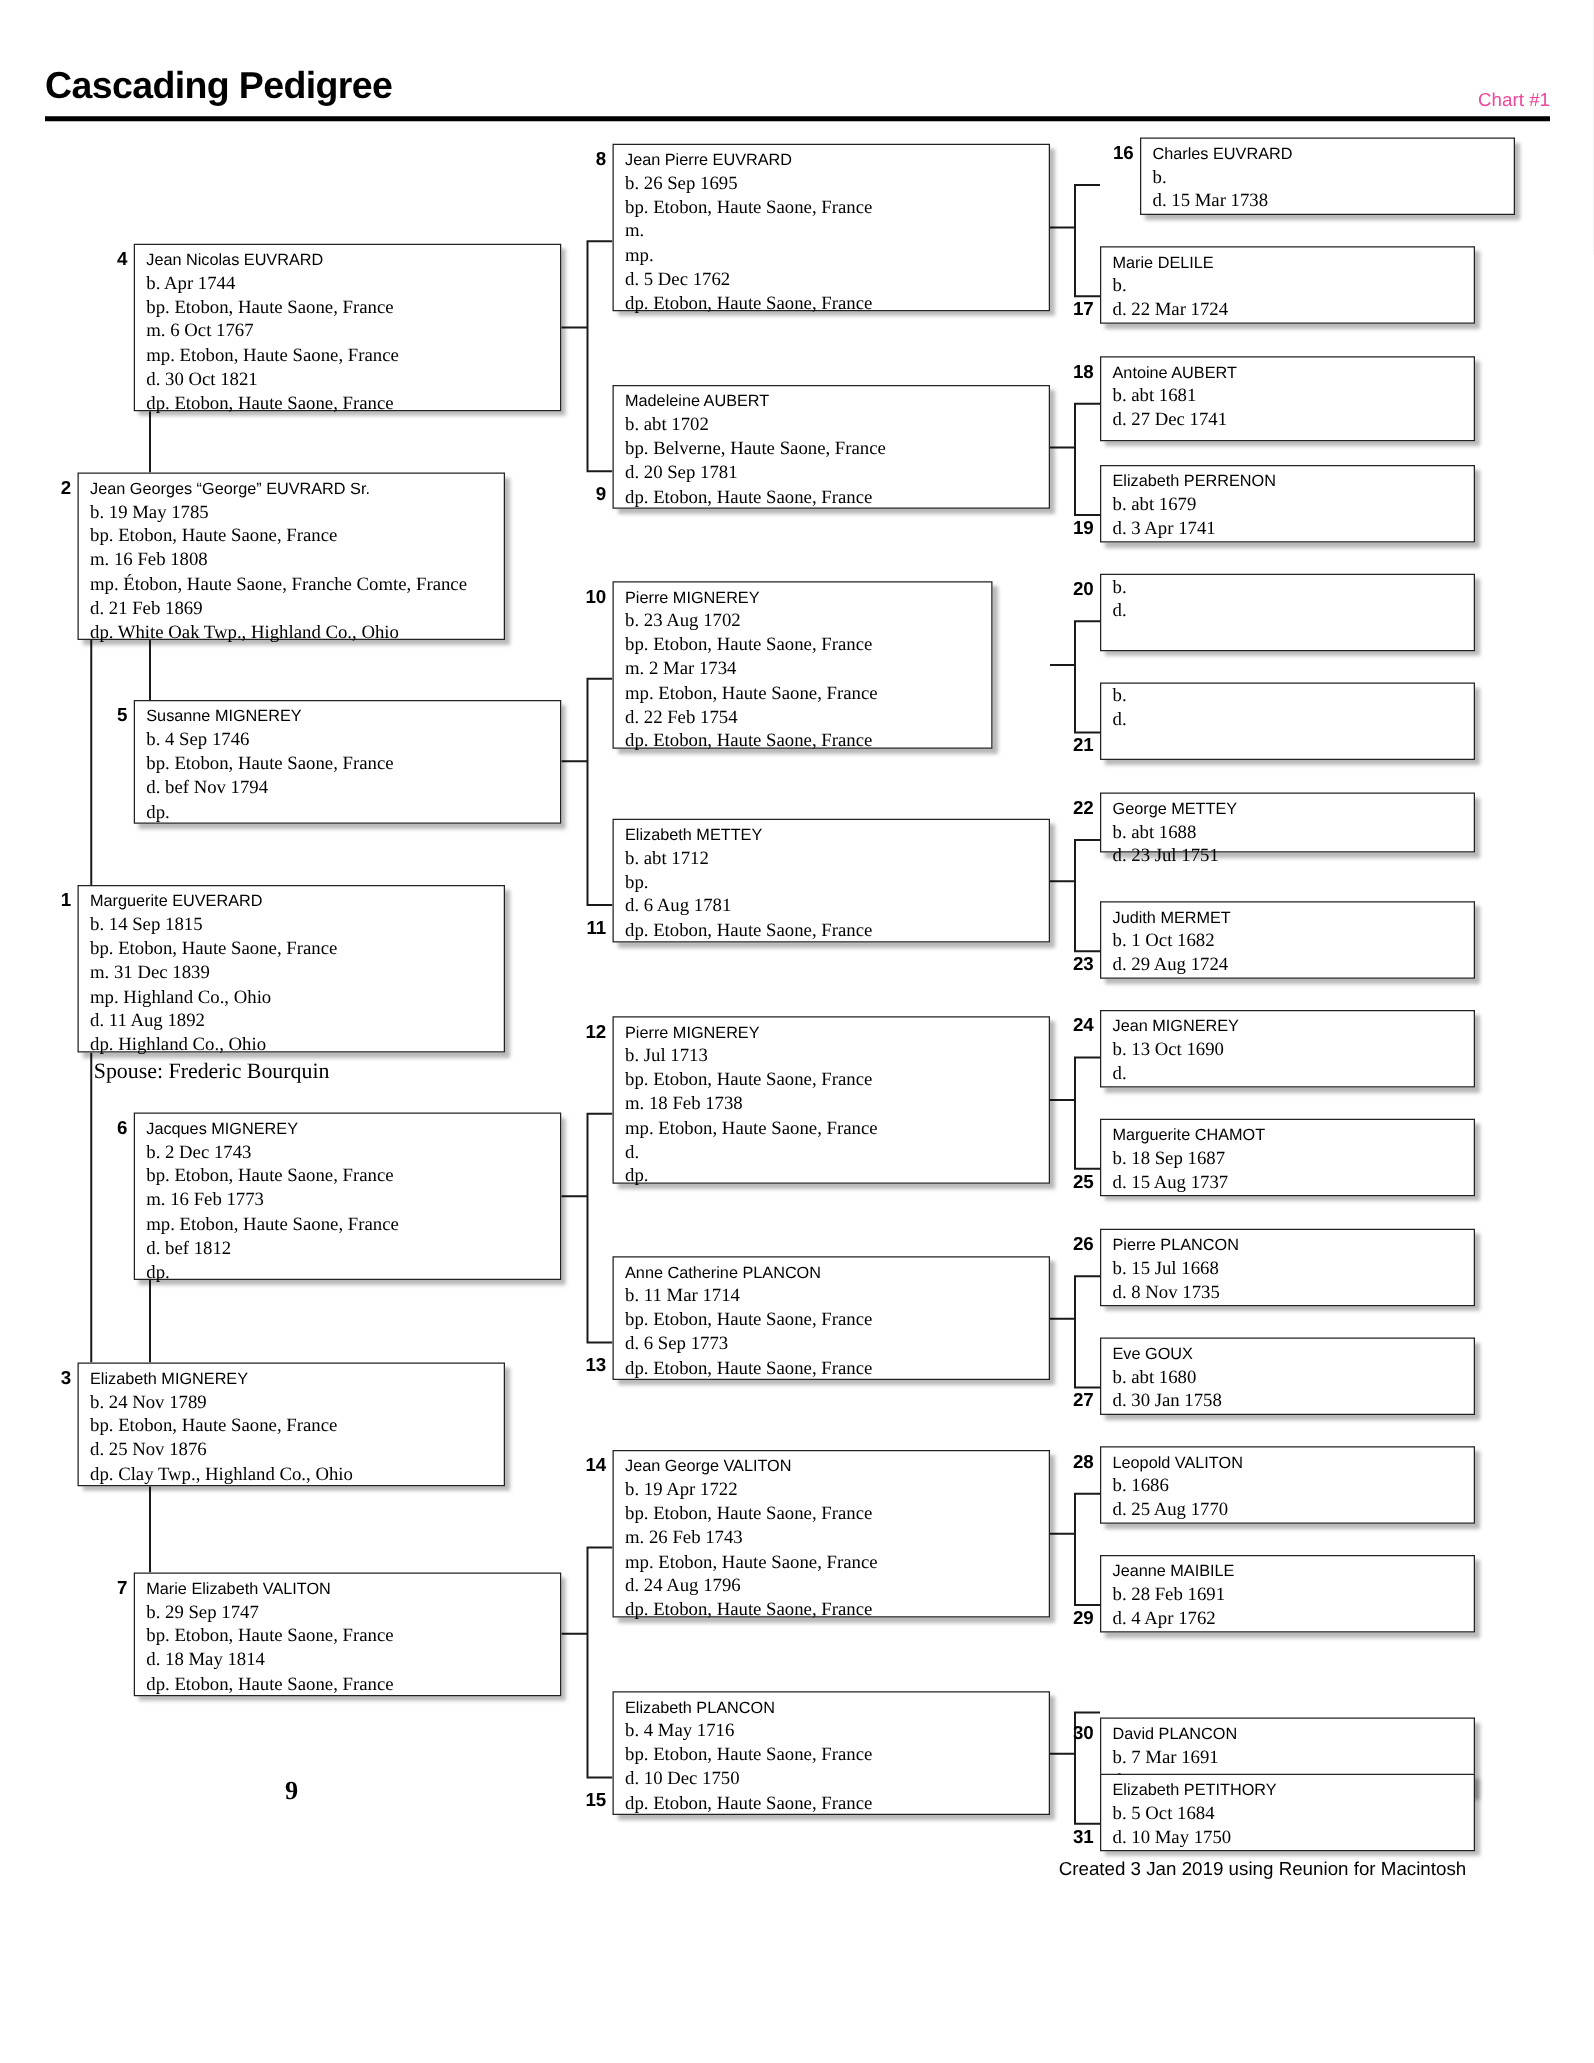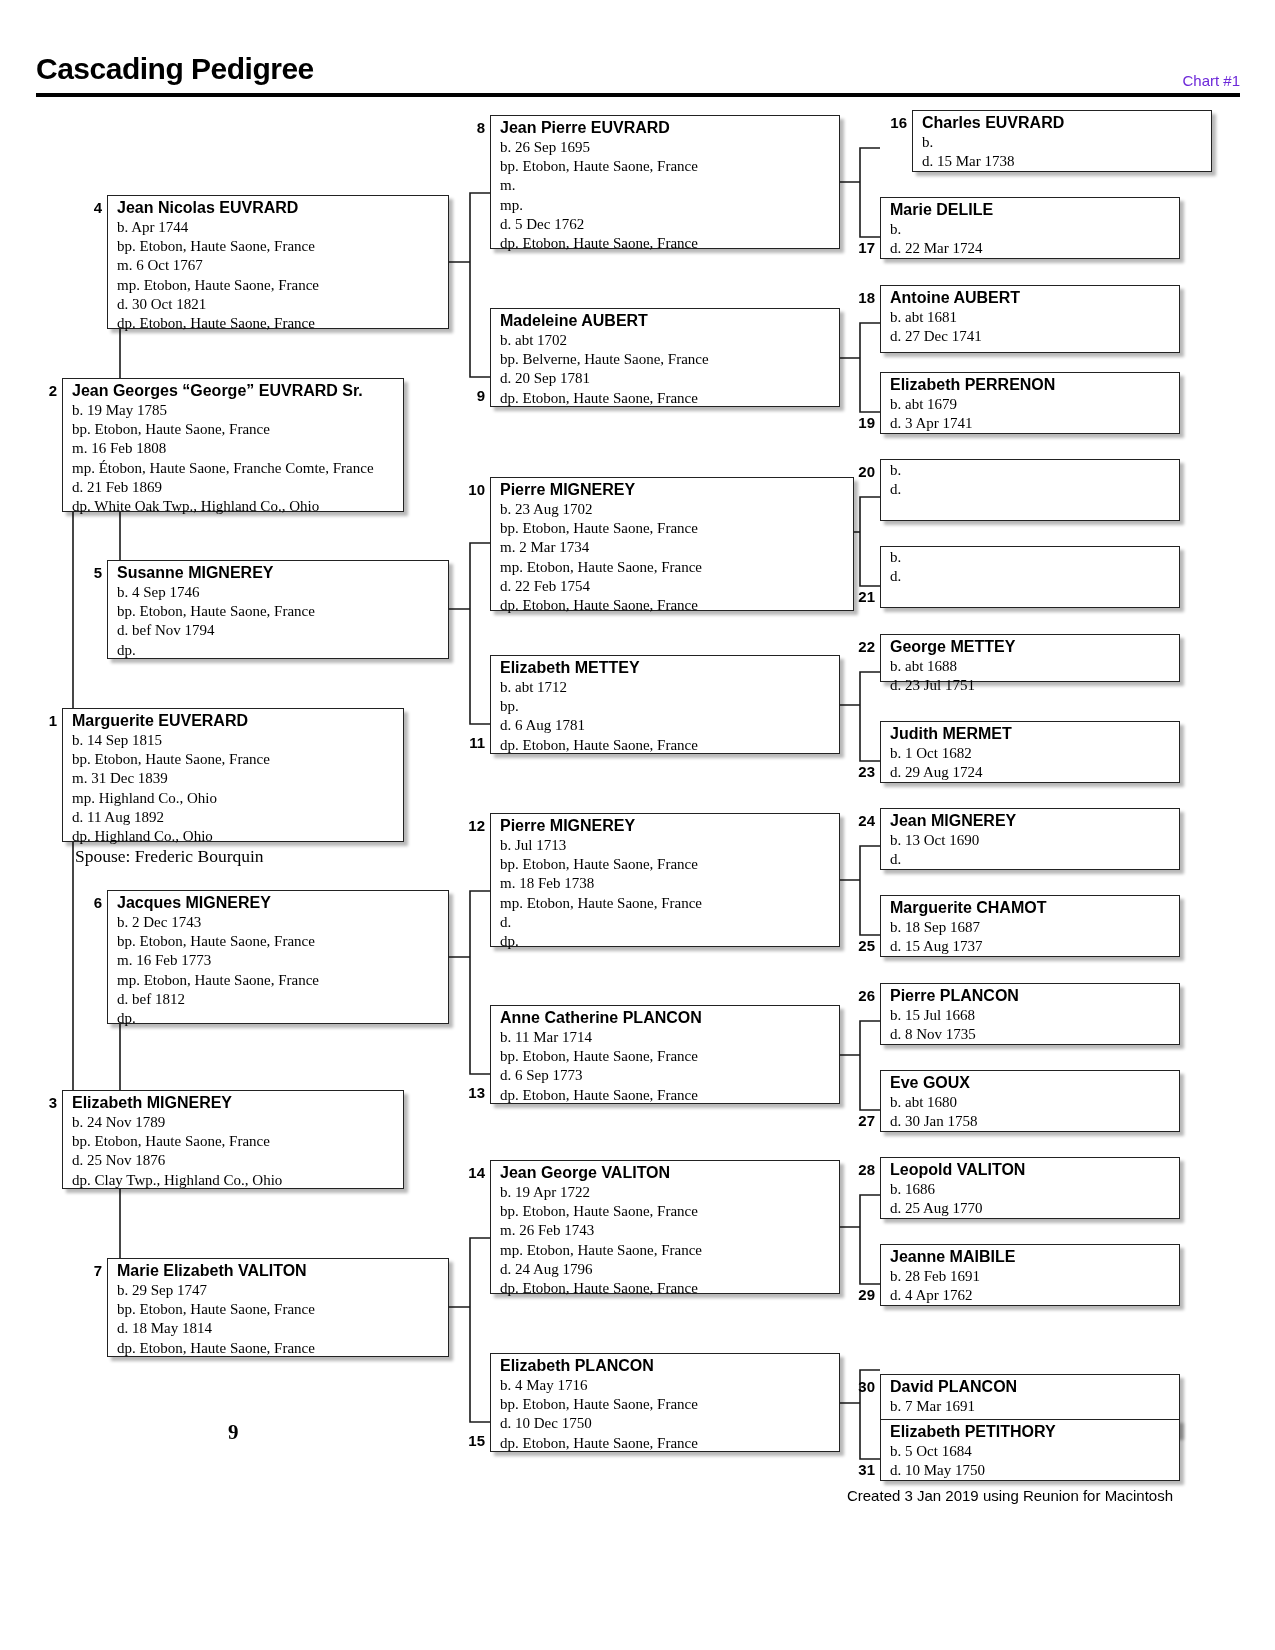--- a/index.html
+++ b/index.html
@@ -8,30 +8,30 @@
     font-family:"Liberation Sans",sans-serif;color:#111;overflow:hidden;
   }
   #title{
     position:absolute;left:36px;top:52px;font-size:30px;font-weight:bold;
     letter-spacing:-0.5px;color:#000;
   }
   #title-rule{
     position:absolute;left:36px;top:93px;width:1204px;height:4px;background:#000;
   }
   #chart-label{
-    position:absolute;top:72px;left:36px;width:1204px;text-align:right;font-size:15px;color:#6d28d9;
+    position:absolute;top:72px;left:36px;width:1204px;text-align:right;font-size:15px;color:#ec4899;
   }
   .pbox{
     position:absolute;background:#fff;border:1.6px solid #222;
     box-shadow:4px 4px 3px rgba(0,0,0,0.28);
     padding:1px 6px 0 9px;box-sizing:border-box;
   }
   .pname{
-    font-family:"Liberation Sans",sans-serif;font-size:16px;line-height:21px;
-    white-space:nowrap;color:#000;font-weight:bold;
+    font-family:"Liberation Sans",sans-serif;font-size:13px;line-height:21px;
+    white-space:nowrap;color:#000;
   }
   .pline{
     font-family:"Liberation Serif",serif;font-size:15px;line-height:19.2px;
     white-space:nowrap;color:#000;
   }
   .num{
     position:absolute;left:-36px;width:30px;text-align:right;
     font-size:15px;font-weight:bold;font-family:"Liberation Sans",sans-serif;color:#000;
   }
   .nt{top:3px;}
@@ -160,21 +160,21 @@
         <div class="pline">dp. Etobon, Haute Saone, France</div>
       </div>
       <div class="pbox" style="left: 490px; top: 308px; width: 350px; height: 99px;">
         <span class="num nb">9</span>
         <div class="pname">Madeleine AUBERT</div>
         <div class="pline">b. abt 1702</div>
         <div class="pline">bp. Belverne, Haute Saone, France</div>
         <div class="pline">d. 20 Sep 1781</div>
         <div class="pline">dp. Etobon, Haute Saone, France</div>
       </div>
-      <div class="pbox" style="left: 490px; top: 465px; width: 364px; height: 134px; margin-top: 12px;">
+      <div class="pbox" style="left: 490px; top: 465px; width: 304px; height: 134px;">
         <span class="num nt">10</span>
         <div class="pname">Pierre MIGNEREY</div>
         <div class="pline">b. 23 Aug 1702</div>
         <div class="pline">bp. Etobon, Haute Saone, France</div>
         <div class="pline">m. 2 Mar 1734</div>
         <div class="pline">mp. Etobon, Haute Saone, France</div>
         <div class="pline">d. 22 Feb 1754</div>
         <div class="pline">dp. Etobon, Haute Saone, France</div>
       </div>
       <div class="pbox" style="left: 490px; top: 655px; width: 350px; height: 99px;">

